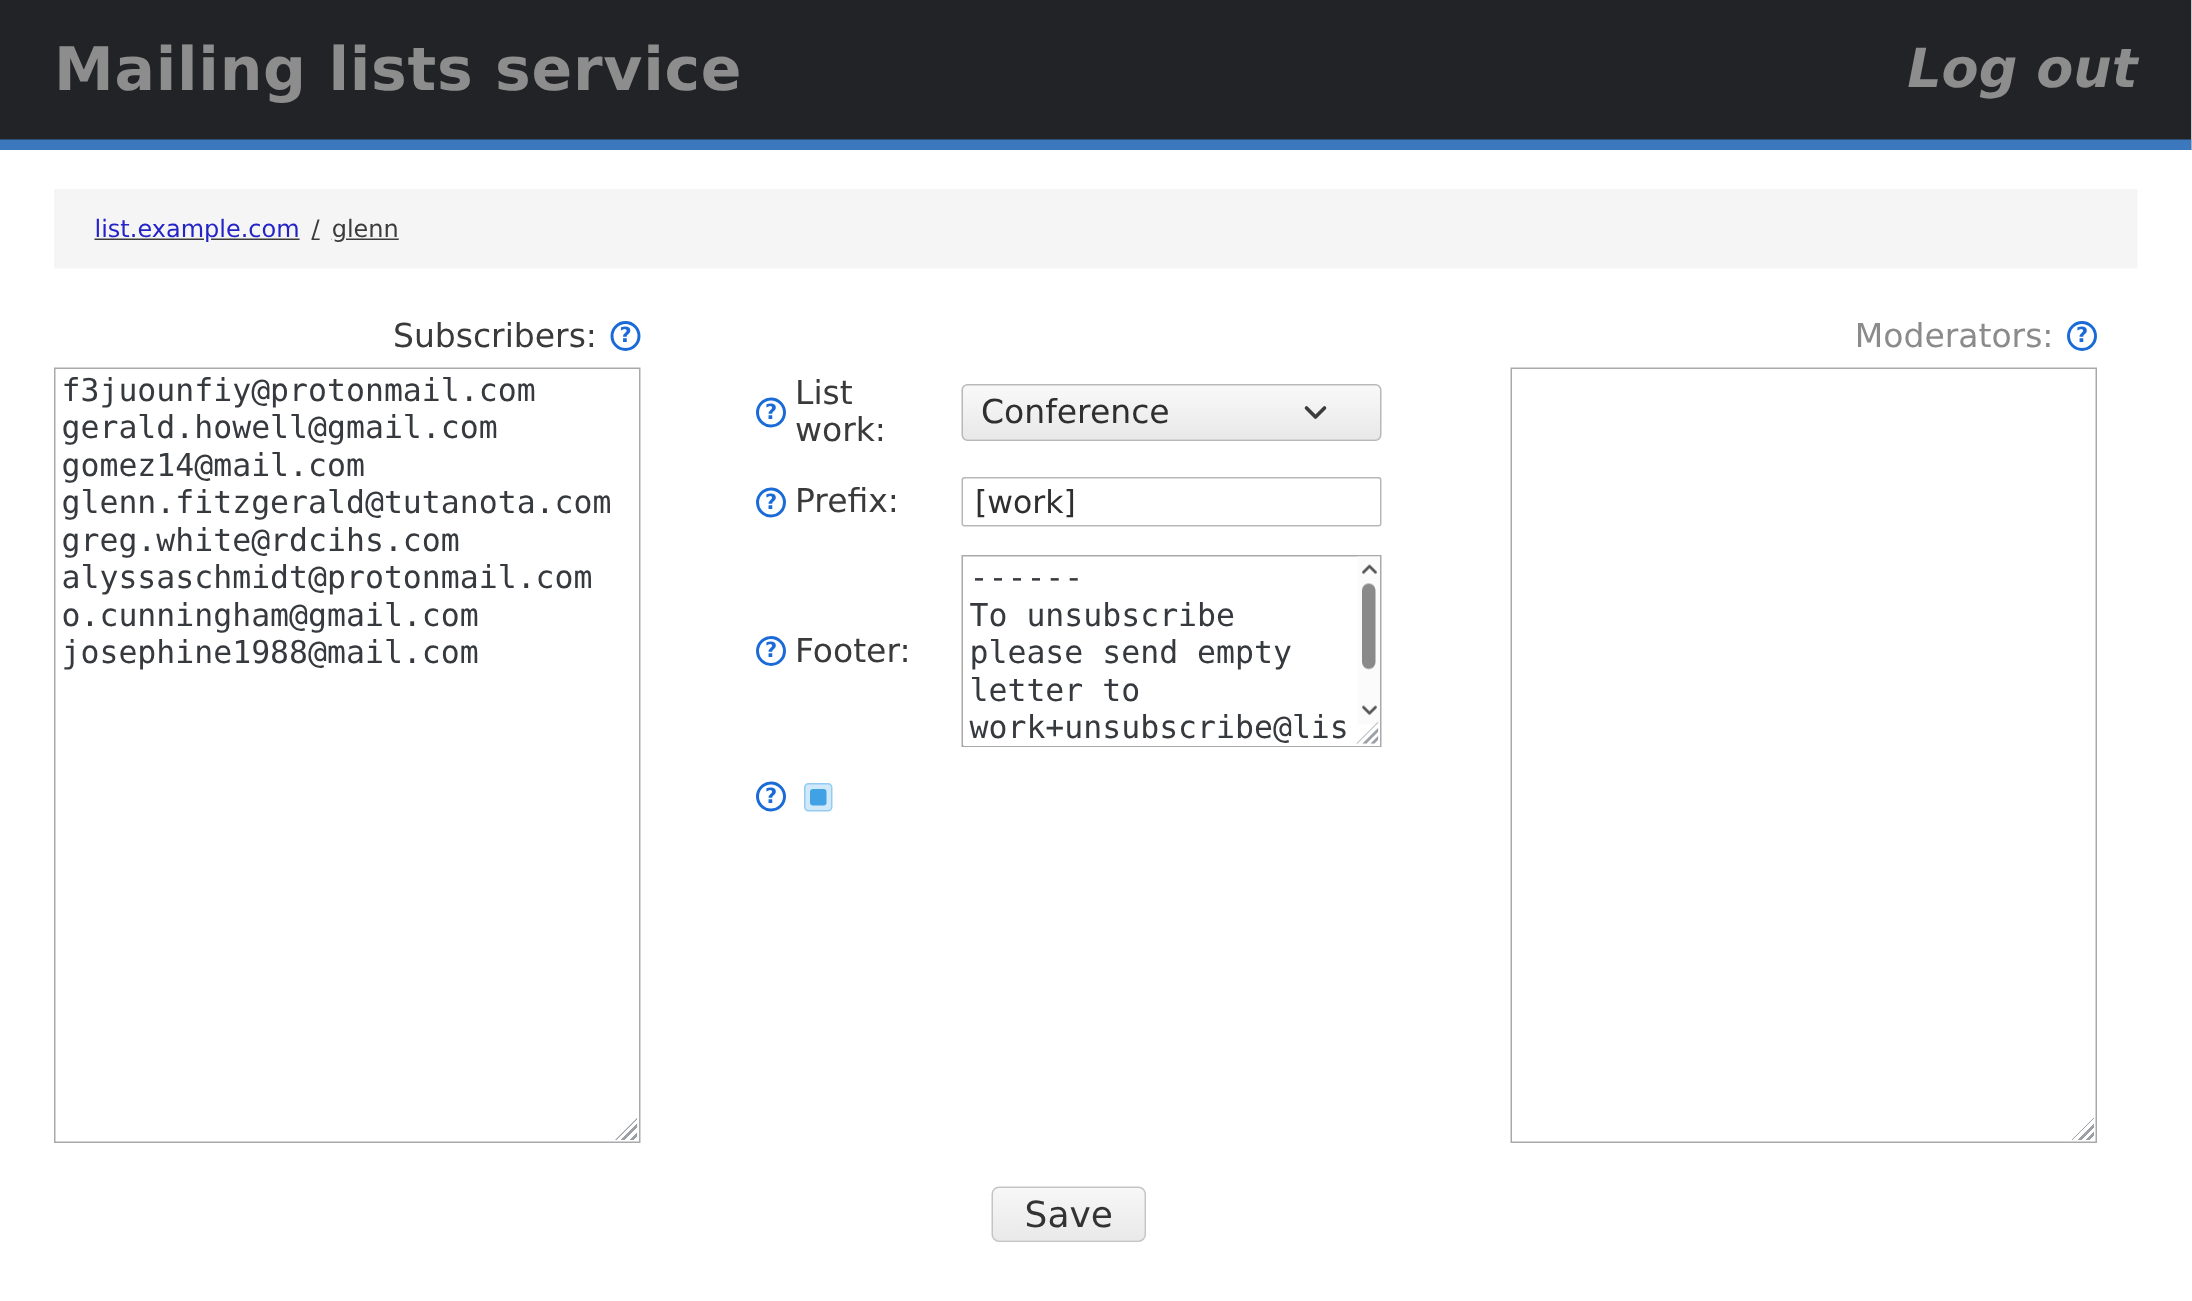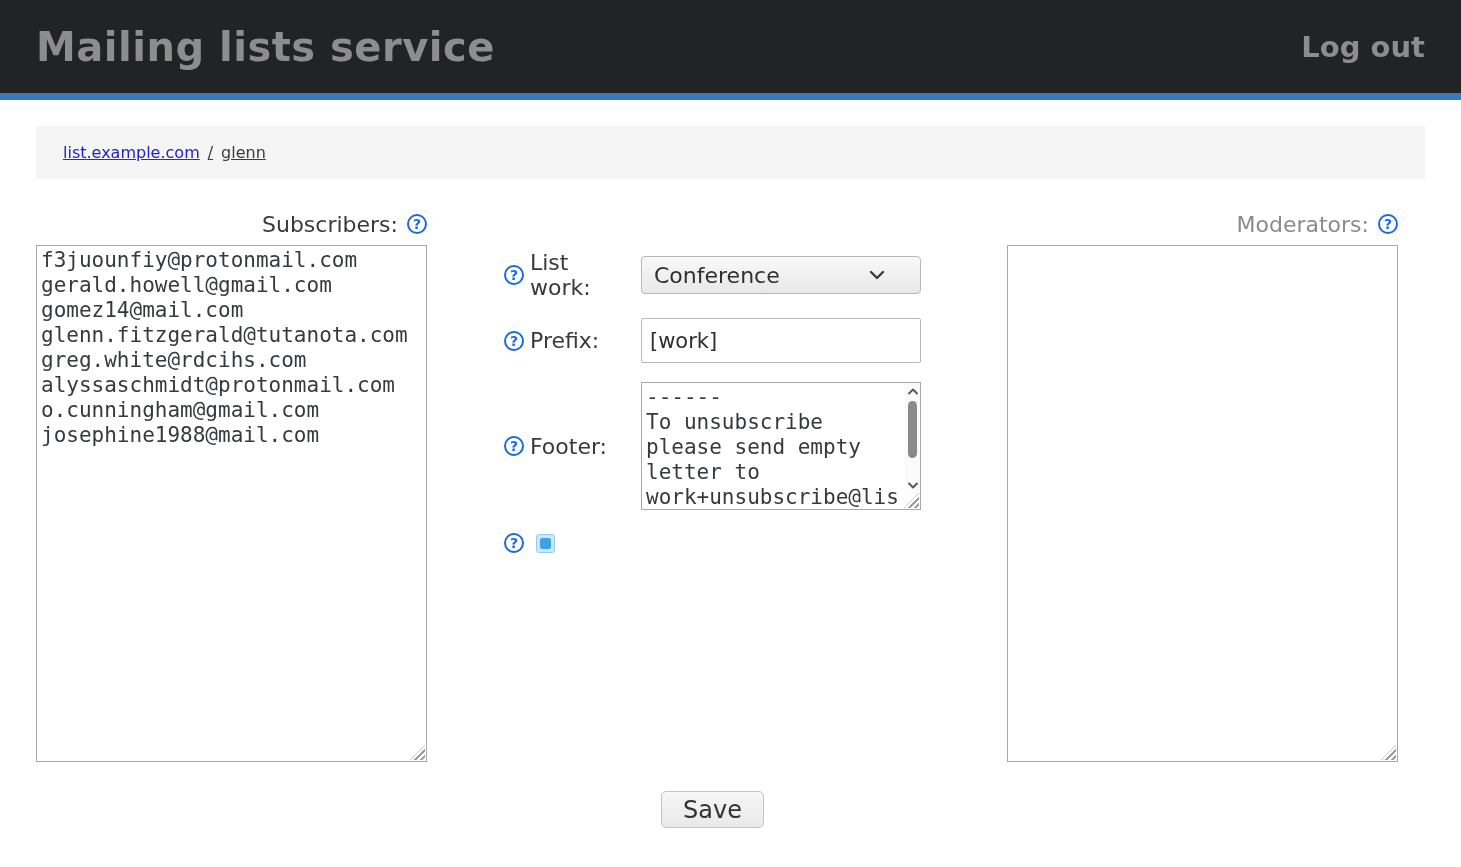--- a/index.html
+++ b/index.html
@@ -4,21 +4,21 @@
 <style>
   * { margin:0; padding:0; box-sizing:border-box; }
   html,body { width:1461px; height:867px; background:#ffffff;
               font-family:"DejaVu Sans","Liberation Sans",sans-serif; }
 
   
   .header { height:100px; background:#222326; border-bottom:7px solid #3b78bd;
             display:flex; align-items:center; justify-content:space-between;
             padding:0 36px; }
   .app-title { font-size:40px; font-weight:bold; color:#8d8d8d; letter-spacing:.5px; }
-  .logout { font-size:29px; font-weight:bold; color:#8d8d8d; cursor:pointer; }
+  .logout { font-size:36px; font-weight:bold; color:#8d8d8d; cursor:pointer;font-style:italic; }
 
   
   .breadcrumb { margin:26px 36px 0; background:#f5f5f5; height:53px;
                 display:flex; align-items:center; padding:0 27px;
                 font-size:16px; color:#3c3c3c;text-decoration:underline; }
   .breadcrumb a { color:#2323c8; text-decoration:none; cursor:pointer; }
   .breadcrumb .sep { margin:0 8px; }
 
   
   .main { display:flex; padding:0 36px; margin-top:33px; align-items:flex-start; }
@@ -53,21 +53,21 @@
   .field-label { font-size:22px; color:#3a3a3a; }
 
   .select-wrap { position:relative; width:256px; }
   select { width:280px; height:38px; border:1px solid #b8b8b8; border-radius:4px;
            background:linear-gradient(#f9f9f9,#e8e8e8); font-size:22px; color:#2f2f2f;
            padding:0 36px 0 12px; appearance:none; -webkit-appearance:none;
            font-family:inherit; cursor:pointer; outline:none; }
   .chev { position:absolute; right:12px; top:14px; pointer-events:none; }
 
   .row-prefix { margin-top:18px; }
-  input.prefix { width:280px; height:45px; border:1px solid #b8b8b8; border-radius:2px;
+  input.prefix { width:280px; height:33px; border:1px solid #b8b8b8; border-radius:2px;
                  font-size:21px; color:#2f2f2f; padding:0 8px; font-family:inherit;
                  background:#fff; outline:none; }
 
   .row-footer { margin-top:19px; }
   .footer-wrap { position:relative; width:280px; height:128px; }
   textarea.footer { width:280px; height:128px; padding:2px 19px 2px 4px; }
   .fsb { position:absolute; top:1px; right:1px; width:15px; height:112px;
          background:#fbfbfb; }
   .fsb .arrow { position:absolute; left:2px; width:11px; height:12px; color:#555;
                 display:flex; align-items:center; justify-content:center; cursor:pointer; }

